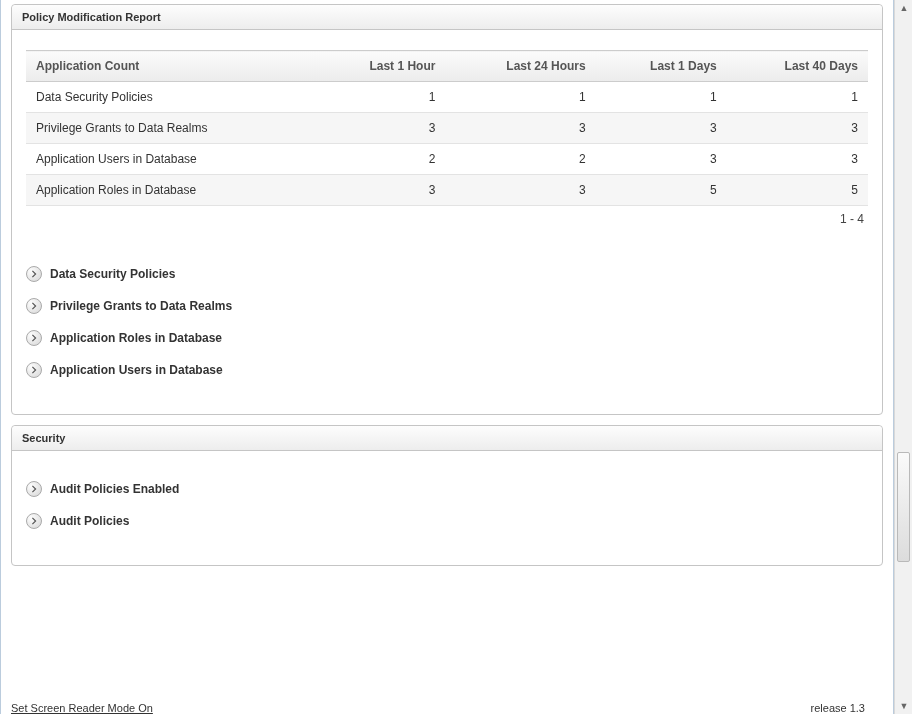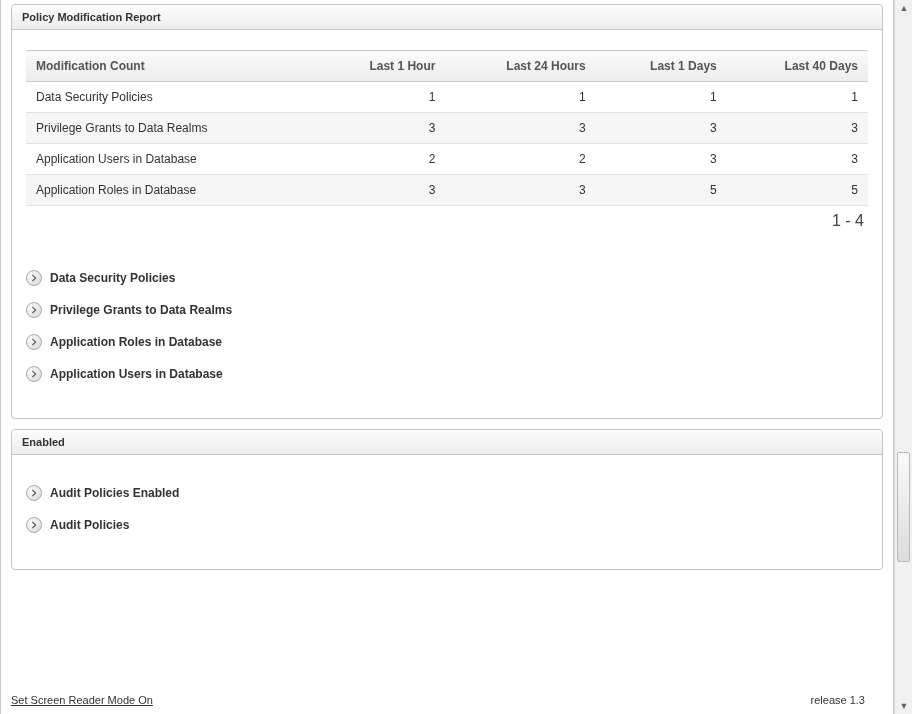--- a/index.html
+++ b/index.html
@@ -69,21 +69,21 @@
     padding:8px 10px;
     color:#333;
     font-size:12px;
   }
   table.report tbody td.num { text-align:right; }
   table.report tbody tr:nth-child(even) td { background:#f6f6f6; }
   .pager {
     text-align:right;
     padding:6px 4px 0 0;
     color:#444;
-    font-size:16px;
+    font-size:12px;
   }
   .expander-list { margin-top:40px; }
   .expander-item {
     display:flex;
     align-items:center;
     gap:8px;
     margin:16px 0;
     cursor:pointer;
   }
   .expander-item .label {
@@ -97,21 +97,21 @@
     background: radial-gradient(circle at 30% 30%, #fdfdfd, #d6d6d6);
     border:1px solid #aaa;
     display:flex;
     align-items:center;
     justify-content:center;
     flex-shrink:0;
   }
   .chevron svg { width:8px; height:8px; }
   .footer {
     position:absolute;
-    left:10px; right:28px; bottom:8px;
+    left:10px; right:28px; bottom:0;
     display:flex;
     justify-content:space-between;
     align-items:center;
     font-size:11px;
     color:#333;
   }
   .footer a { color:#333; text-decoration:underline; cursor:pointer; }
   
   .vscroll {
     position:absolute; top:0; right:0; bottom:0; width:18px;
@@ -148,21 +148,21 @@
 
       <div class="panel">
         <div class="panel-header">
           <span>Policy Modification Report</span>
         </div>
         <div class="panel-body">
 
           <table class="report">
             <thead>
               <tr>
-                <th>Modification Count</th>
+                <th>Application Count</th>
                 <th class="num">Last 1 Hour</th>
                 <th class="num">Last 24 Hours</th>
                 <th class="num">Last 1 Days</th>
                 <th class="num">Last 40 Days</th>
               </tr>
             </thead>
             <tbody>
               <tr>
                 <td>Data Security Policies</td>
                 <td class="num">1</td>
@@ -230,21 +230,21 @@
               </span>
               <span class="label">Application Users in Database</span>
             </div>
           </div>
 
         </div>
       </div>
 
       <div class="panel">
         <div class="panel-header">
-          <span>Enabled</span>
+          <span>Security</span>
         </div>
         <div class="panel-body">
           <div class="expander-item">
             <span class="chevron">
               <svg viewBox="0 0 10 10">
                   <path d="M3 1 L7 5 L3 9" fill="none" stroke="#555" stroke-width="1.5"></path>
                 </svg>
             </span>
             <span class="label">Audit Policies Enabled</span>
           </div>

